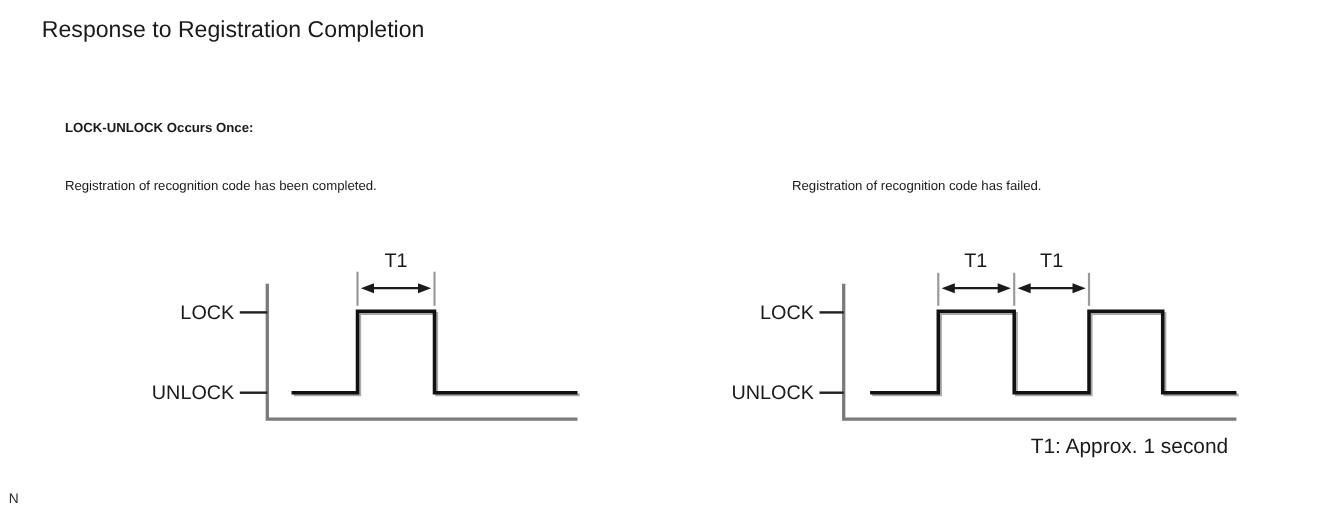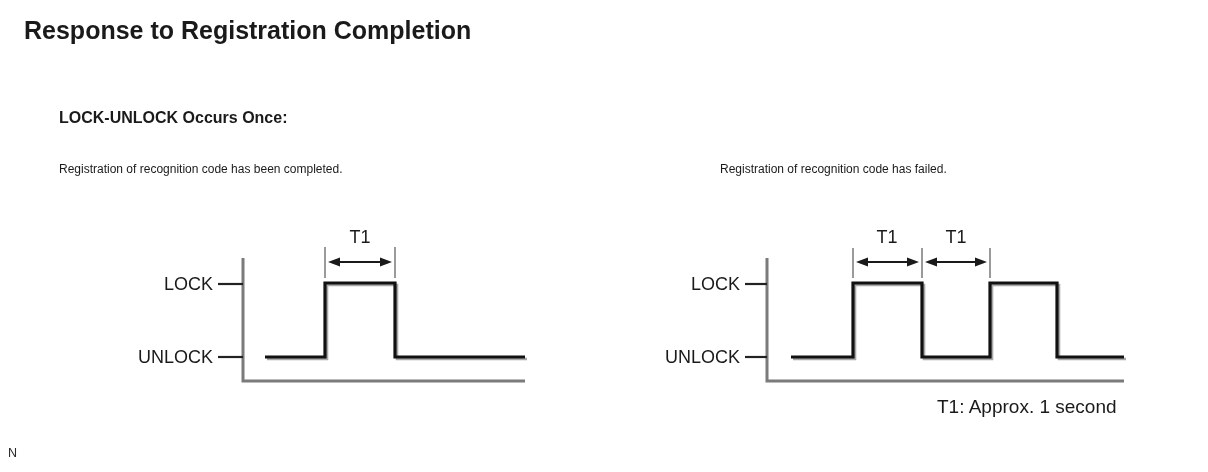--- a/index.html
+++ b/index.html
@@ -5,22 +5,22 @@
   html,body{margin:0;padding:0;background:#ffffff;}
   .page{
     position:relative;
     width:1208px;height:472px;
     background:#ffffff;
     font-family:"Liberation Sans","DejaVu Sans",sans-serif;
     color:#1a1a1a;
     overflow:hidden;
   }
   .abs{position:absolute;white-space:nowrap;}
-  .doc-title{left:24px;top:16px;font-size:25px;font-weight:bold;}
-  .sec-heading{font-size:16px;font-weight:bold;}
+  .doc-title{left:38px;top:16px;font-size:21px;font-weight:normal;}
+  .sec-heading{font-size:12px;font-weight:bold;}
   .sec-desc{font-size:12px;font-weight:normal;}
   .heading-once{left:59px;top:109px;}
   .desc-once{left:59px;top:162px;}
   .heading-twice{left:700px;top:109px;}
   .desc-twice{left:700px;top:162px;margin-left:20px;}
   .footnote{left:937px;top:396px;font-size:19px;}
   .page-marker{left:8px;top:446px;font-size:12.5px;color:#2a2a2a;}
   svg{position:absolute;display:block;}
   .svg-once{left:100px;top:215px;}
   .svg-twice{left:620px;top:215px;}

